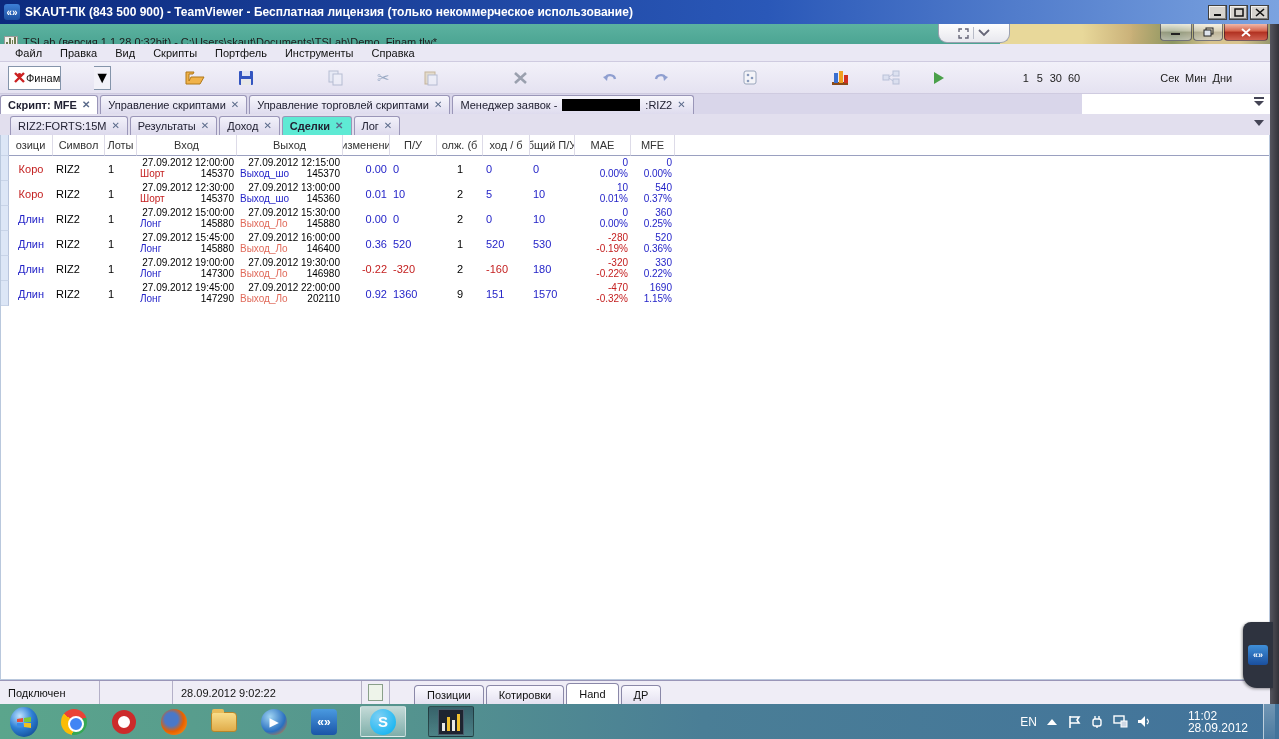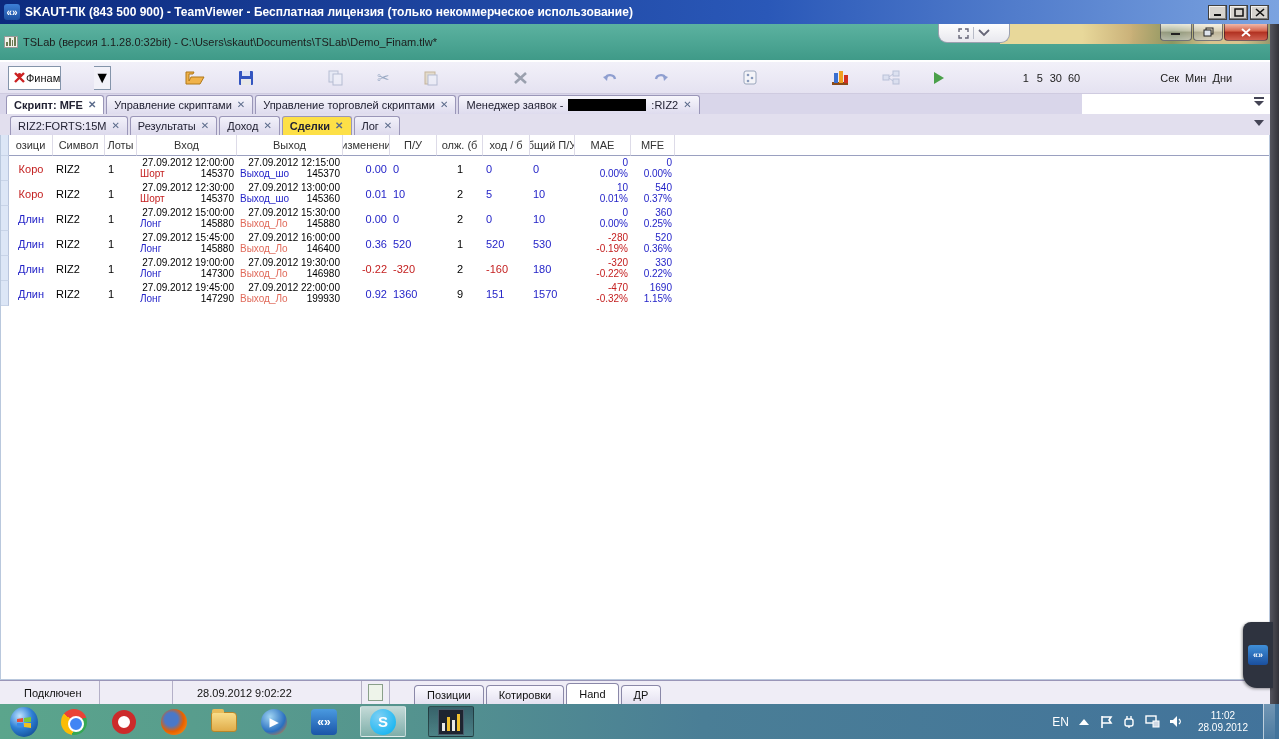--- a/index.html
+++ b/index.html
@@ -51,34 +51,34 @@
     border-bottom:1px solid #cfcbe0;display:flex;align-items:center;padding-left:8px;gap:33px;}
   .tsep{width:1px;height:22px;background:#c4c0d6;margin:0 4px;}
   .combo{width:128px;height:24px;background:#fff;border:1px solid #8494aa;display:flex;align-items:center;}
   .combo .lbl{flex:1;font-size:11px;text-align:center;color:#111;}
   .tbtn{width:24px;height:24px;display:flex;align-items:center;justify-content:center;border-radius:3px;}
   .tfbtn{min-width:14px;height:20px;padding:0 3px;font-size:11px;color:#222;display:flex;align-items:center;justify-content:center;}
   .swatch{width:38px;height:17px;background:#ded7a8;border:1px solid #8a8a6a;}
   .mini-drop{width:20px;height:20px;border:1px solid #aab;border-radius:2px;background:#fff;display:flex;align-items:center;justify-content:center;font-size:7px;color:#445;}
 
   
-  .maintabs{position:absolute;left:0;top:94px;width:1082px;height:20px;background:#d9d6ea;display:flex;align-items:flex-end;padding-left:6px;}
+  .maintabs{position:absolute;left:0;top:94px;width:1082px;height:20px;background:#d9d6ea;display:flex;align-items:flex-end;padding-left:0;}
   .mtab{height:19px;display:flex;align-items:center;gap:5px;padding:0 7px;margin-right:2px;font-size:11px;color:#223;
     border:1px solid #9a96b8;border-bottom:none;border-radius:3px 3px 0 0;background:linear-gradient(#f7f6fc,#dedbee);white-space:nowrap;}
   .mtab.active{background:#fff;font-weight:bold;}
   .tab-x{color:#5a6a8a;font-size:10px;line-height:10px;}
   .redact{display:inline-block;width:78px;height:12px;background:#000;vertical-align:middle;}
   .pin-right{position:absolute;right:14px;top:97px;}
   .pin-right2{position:absolute;right:14px;top:119px;}
 
   
   .subtabs{position:absolute;left:0;top:114px;width:1270px;height:21px;background:#e2dfee;display:flex;align-items:flex-end;padding-left:10px;}
   .stab{height:19px;display:flex;align-items:center;gap:5px;padding:0 7px;margin-right:2px;font-size:11px;color:#223;
     border:1px solid #9a96b8;border-bottom:none;border-radius:3px 3px 0 0;background:linear-gradient(#f2f1fa,#dcd9ec);white-space:nowrap;}
-  .stab.active{background:#fde047;font-weight:bold;}
+  .stab.active{background:#5eead4;font-weight:bold;}
 
   
   .content{position:absolute;left:0;top:135px;width:1270px;height:545px;background:#fff;border:1px solid #b9c8dd;border-top:none;}
   .trades{display:grid;grid-template-columns:8px 44px 52px 32px 100px 106px 47px 47px 46px 47px 45px 56px 44px 1fr;}
   .th{height:21px;font-size:11px;color:#333;display:flex;align-items:center;justify-content:center;
     border-right:1px solid #dddbe8;border-bottom:1px solid #9aa0c0;background:#fff;overflow:hidden;white-space:nowrap;}
   .th.nob{border-right:none;}
   .sel{background:#dce6f6;border-right:1px solid #b8c4dc;border-bottom:1px solid #c8d4e8;}
   .td{height:25px;font-size:11px;color:#000;display:flex;align-items:center;overflow:hidden;white-space:nowrap;padding:0 3px;}
   .td.two{flex-direction:column;align-items:stretch;padding:1px 3px;font-size:10px;line-height:11px;}
@@ -86,21 +86,21 @@
   .td .l2{display:flex;justify-content:space-between;}
   .ctr{justify-content:center;}
   .rgt{justify-content:flex-end;}
   .c-r{color:#c42020;}
   .c-b{color:#2424c8;}
   .c-s{color:#e06a5a;}
 
   
   .statusbar{position:absolute;left:0;top:680px;width:1270px;height:24px;background:#efedf6;border-top:1px solid #9a96b8;
     display:flex;align-items:center;font-size:11px;color:#111;}
-  .scell{height:100%;display:flex;align-items:center;padding:0 24px;border-right:1px solid #b4b0c8;}
+  .scell{height:100%;display:flex;align-items:center;padding:0 8px;border-right:1px solid #b4b0c8;}
   .sicon{width:15px;height:17px;background:#eef4ea;border:1px solid #8aa08a;margin:0 6px;}
   .stabs{display:flex;align-items:flex-end;height:100%;margin-left:24px;}
   .btab{height:19px;padding:0 12px;display:flex;align-items:center;font-size:11px;color:#111;
     border:1px solid #8a88a8;border-bottom:none;border-radius:4px 4px 0 0;background:linear-gradient(#fbfaff,#e4e1f0);margin-right:2px;}
   .btab.active{background:#fff;height:21px;}
 
   
   .taskbar{position:absolute;left:0;top:704px;width:1279px;height:35px;
     background:linear-gradient(90deg,#5ba58c,#55958e 30%,#4a7e96 55%,#42739b);display:flex;align-items:center;}
   .tb-items{display:flex;align-items:center;gap:22px;padding-left:10px;}
@@ -115,21 +115,21 @@
   .firefox{width:26px;height:26px;border-radius:50%;background:radial-gradient(circle at 40% 40%,#4a78c8 0 30%,#e66000 55%,#f7a223);}
   .folder{width:26px;height:20px;background:linear-gradient(#f8dd8a,#e0ac4a);border-radius:2px 4px 3px 3px;position:relative;border:1px solid #b8862a;}
   .folder::before{content:"";position:absolute;left:0;top:-4px;width:12px;height:4px;background:#e8bc5a;border-radius:2px 2px 0 0;}
   .wmp{width:26px;height:26px;border-radius:50%;background:radial-gradient(circle at 35% 30%,#9fd4f2,#2a6fc0 60%,#e8821e 95%);display:flex;align-items:center;justify-content:center;color:#fff;font-size:12px;}
   .tvtb{width:26px;height:26px;border-radius:4px;background:linear-gradient(#4a9ae0,#1a55a8);display:flex;align-items:center;justify-content:center;color:#fff;font-weight:bold;font-size:12px;}
   .skype{width:26px;height:26px;border-radius:50%;background:radial-gradient(circle at 35% 30%,#7ed0f5,#00aff0);display:flex;align-items:center;justify-content:center;color:#fff;font-weight:bold;font-size:15px;}
   .tslab-ic{width:26px;height:26px;background:#1e2430;border:1px solid #4a5a6a;display:flex;align-items:flex-end;justify-content:center;gap:2px;padding:3px;}
   .tslab-ic i{display:block;width:4px;}
   .tray{margin-left:auto;display:flex;align-items:center;gap:9px;padding-right:4px;color:#fff;}
   .tray .en{font-size:12px;color:#fff;}
-  .clock{text-align:center;font-size:10px;line-height:12px;color:#fff;padding:0 6px;}
+  .clock{font-size:12px;line-height:12px;color:#fff;padding:0 6px;margin-left:22px;}
   .showdesk{width:12px;height:35px;border-left:1px solid rgba(255,255,255,.6);background:linear-gradient(rgba(255,255,255,.25),rgba(255,255,255,.05));}
 
   
   .side-tab{position:absolute;right:6px;top:622px;width:30px;height:66px;background:#2e333f;border-radius:8px 0 0 14px;
     display:flex;align-items:center;justify-content:center;box-shadow:-1px 1px 3px rgba(0,0,0,.4);}
   .side-tab .tile{width:20px;height:20px;border-radius:3px;background:linear-gradient(#3f8fd8,#1a4f9e);display:flex;align-items:center;justify-content:center;color:#fff;font-size:9px;font-weight:bold;}
 </style>
 </head>
 <body>
 
@@ -188,20 +188,29 @@
           <rect x="1" y="3" width="7" height="6" fill="#dfe4ec" stroke="#222"></rect>
         </svg>
       </div>
     <div class="g7 close" style="width:44px">
         <svg width="10" height="9">
           <path d="M1 1 L9 8 M9 1 L1 8" stroke="#fff" stroke-width="1.8"></path>
         </svg>
       </div>
   </div>
 
+  <div class="menubar">
+      <div class="menu-item">Файл</div>
+      <div class="menu-item">Правка</div>
+      <div class="menu-item">Вид</div>
+      <div class="menu-item">Скрипты</div>
+      <div class="menu-item">Портфель</div>
+      <div class="menu-item">Инструменты</div>
+      <div class="menu-item">Справка</div>
+    </div>
 
   <div class="toolbar">
     <div class="combo">
       <svg width="13" height="13" style="margin-left:4px">
           <path d="M2 2 L11 11 M11 2 L2 11" stroke="#cc2222" stroke-width="2.4"></path>
           <circle cx="6.5" cy="4" r="2" fill="#cc2222"></circle>
         </svg>
       <span class="lbl">Финам</span>
     </div>
     <div class="combo arrow" style="width:18px;height:24px;border-left:none;background:#f2f1f8">▼</div>
@@ -575,21 +584,21 @@
           <div class="l1">27.09.2012 19:45:00</div>
           <div class="l2">
             <span class="c-b">Лонг</span>
             <span>147290</span>
           </div>
         </div>
         <div class="td two">
           <div class="l1">27.09.2012 22:00:00</div>
           <div class="l2">
             <span class="c-s">Выход_Ло</span>
-            <span>199930</span>
+            <span>202110</span>
           </div>
         </div>
         <div class="td rgt c-b">0.92</div>
         <div class="td c-b">1360</div>
         <div class="td ctr">9</div>
         <div class="td c-b">151</div>
         <div class="td c-b">1570</div>
         <div class="td two c-r">
           <div class="l1">-470</div>
           <div class="l1">-0.32%</div>

